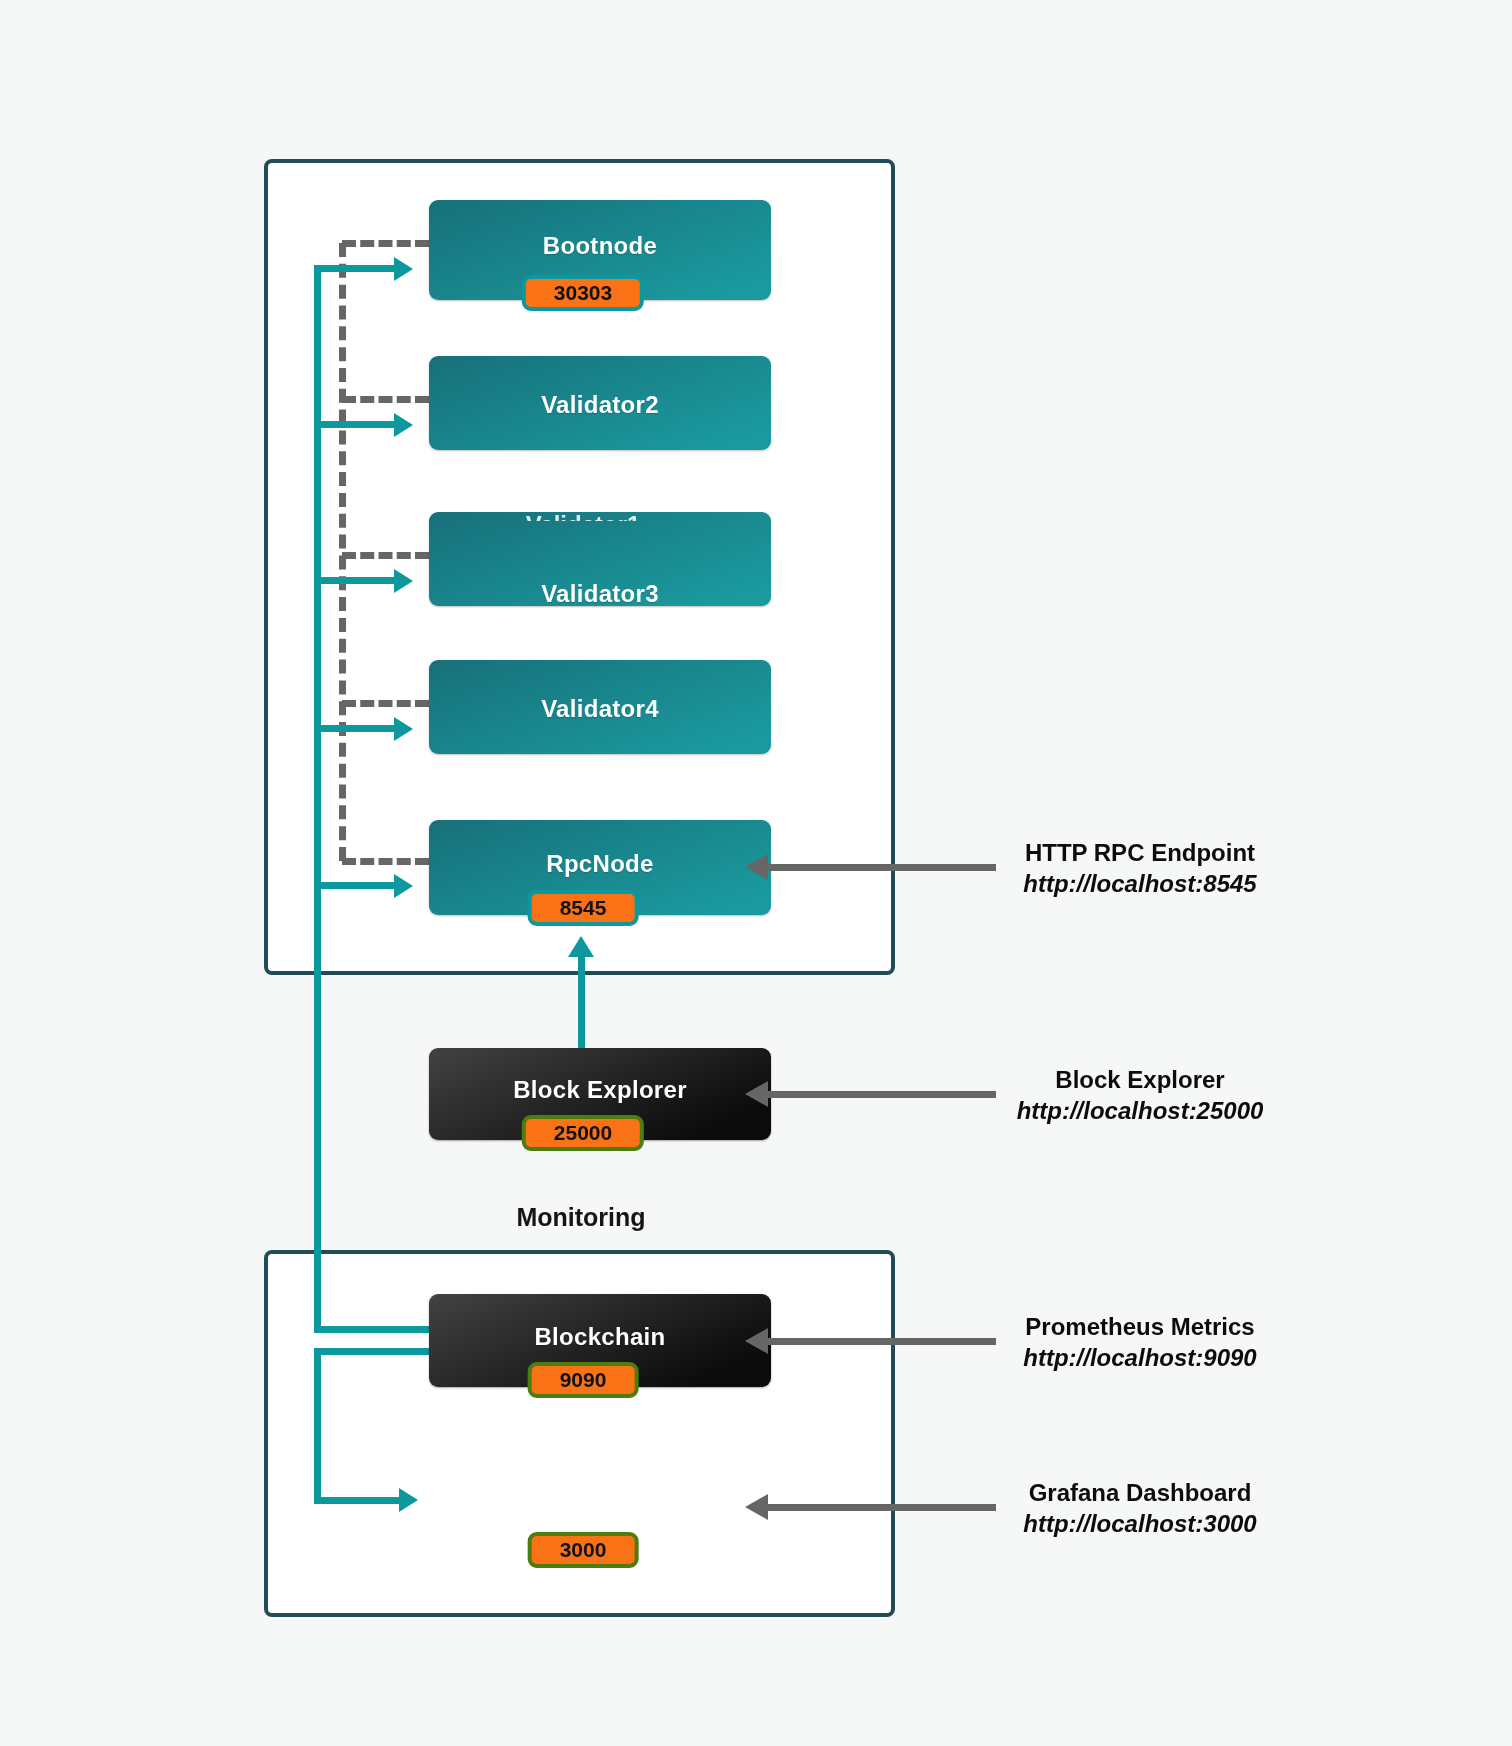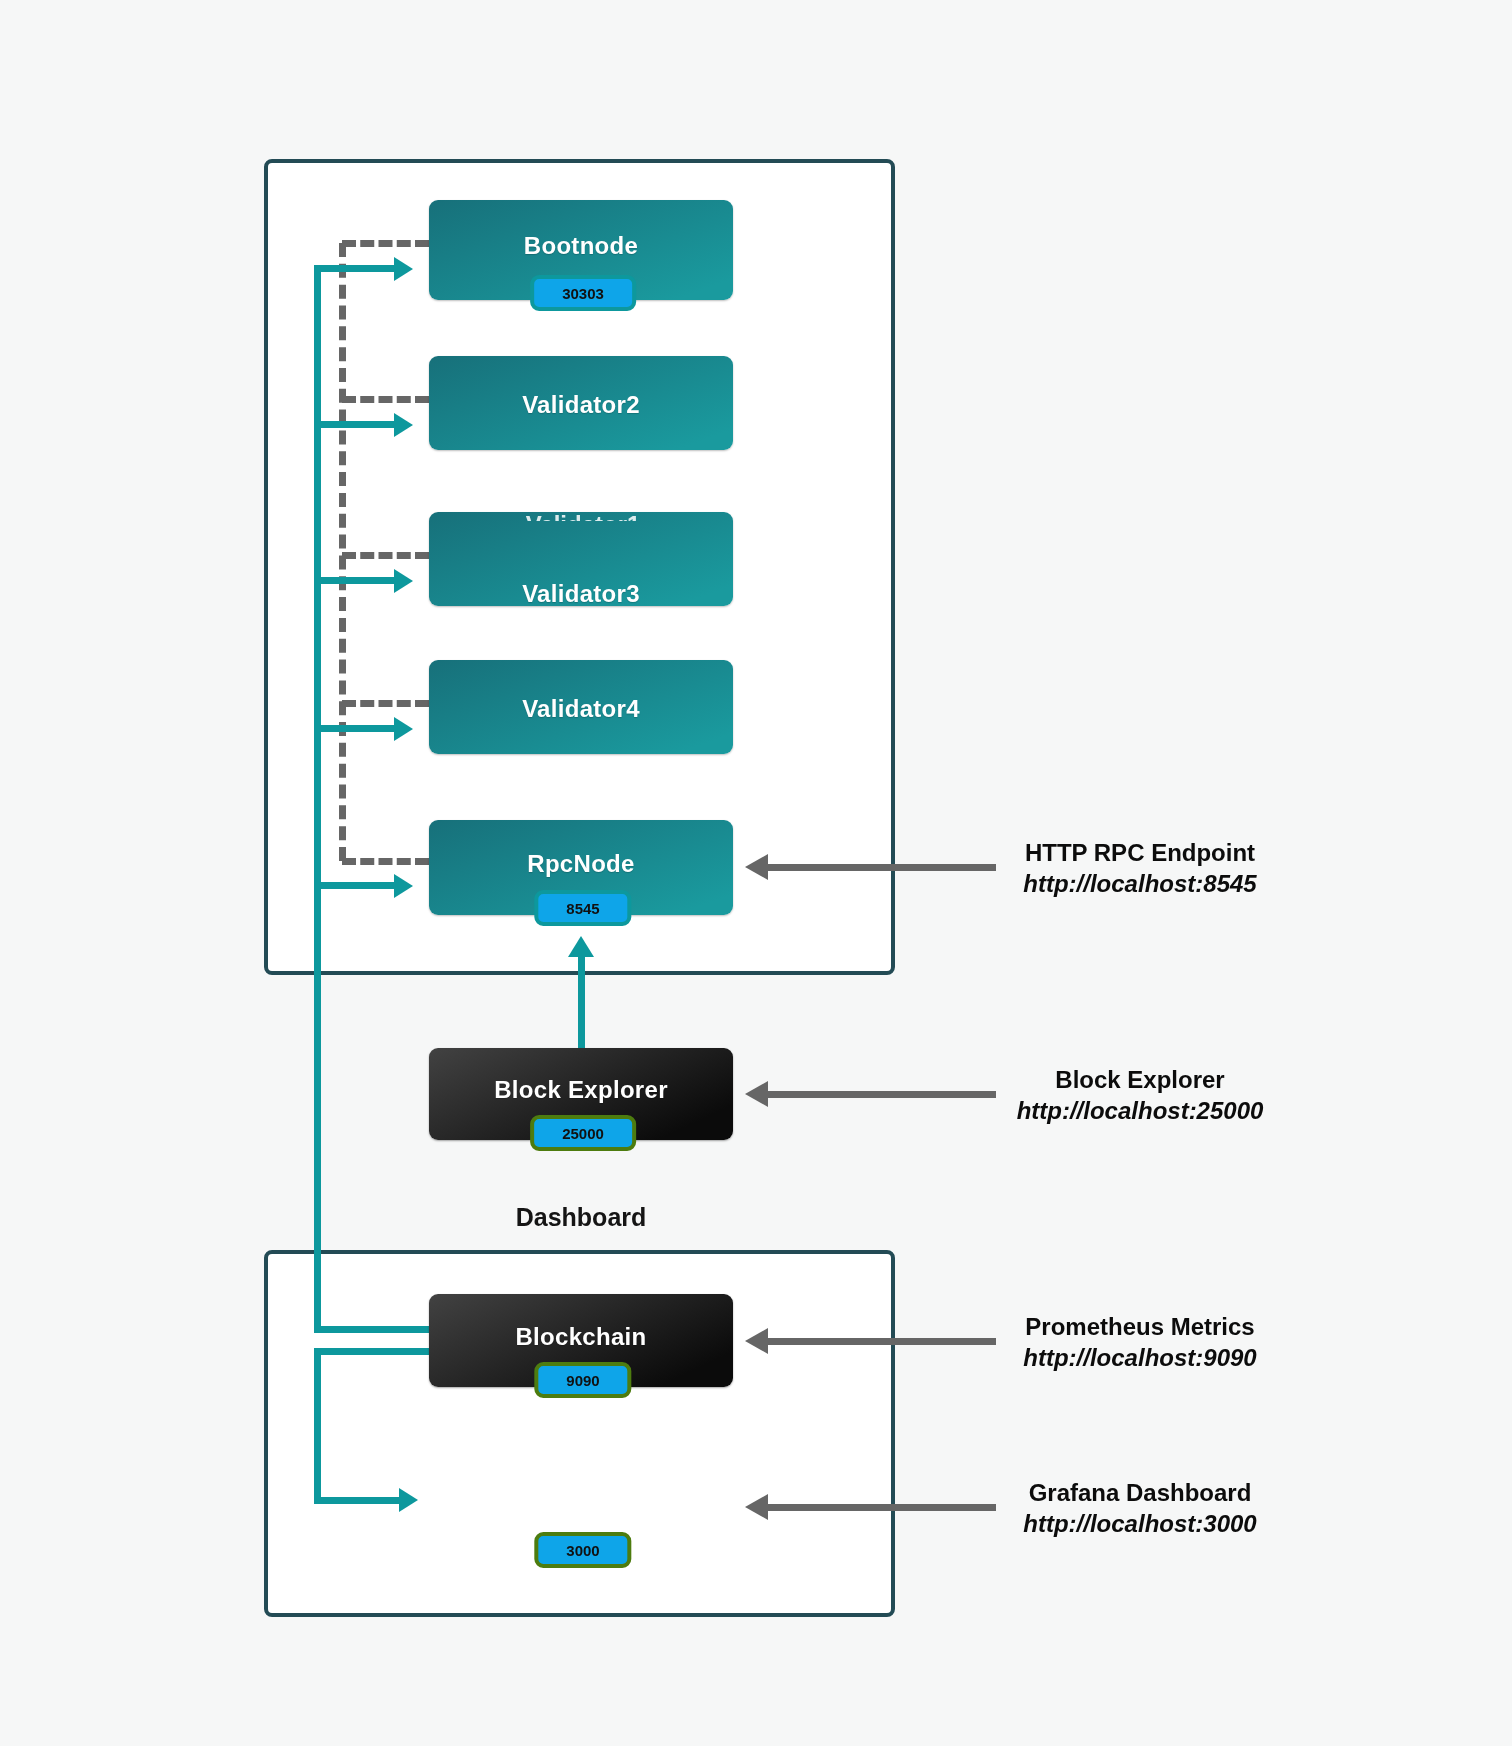--- a/index.html
+++ b/index.html
@@ -2,29 +2,29 @@
 <html><head>
 <meta charset="utf-8">
 <style>
   html,body{margin:0;padding:0;}
   body{background:#f6f7f7;font-family:"Liberation Sans","DejaVu Sans",sans-serif;}
   #canvas{position:relative;width:1512px;height:1746px;background:#f6f7f7;overflow:hidden;}
 
   .cluster{position:absolute;background:#ffffff;border:4px solid #234b55;border-radius:8px;box-sizing:border-box;}
   .cluster-title{position:absolute;width:500px;text-align:center;font-size:25px;font-weight:bold;color:#151515;}
 
-  .node{position:absolute;left:429px;width:304px;border-radius:9px;display:flex;align-items:center;justify-content:center;
+  .node{position:absolute;left:429px;width:342px;border-radius:9px;display:flex;align-items:center;justify-content:center;
         color:#fff;font-size:24px;font-weight:bold;letter-spacing:.3px;}
   .node.teal{background:linear-gradient(160deg,#17707a 0%,#1a9a9e 90%);box-shadow:0 1px 2px rgba(0,0,0,.25);}
   .node.dark{background:linear-gradient(155deg,#424242 0%,#0b0b0b 85%);box-shadow:0 1px 2px rgba(0,0,0,.35);}
   .node .node-label{transform:translateY(2px);text-shadow:0 1px 1px rgba(0,0,0,.18);}
   .node.has-port .node-label{transform:translateY(-4px);}
 
-  .port{position:absolute;left:583px;transform:translateX(-50%);background:#0ea5e9;border-radius:9px;
-        display:flex;align-items:center;justify-content:center;font-size:15px;font-weight:600;color:#111;
+  .port{position:absolute;left:583px;transform:translateX(-50%);background:#f97316;border-radius:9px;
+        display:flex;align-items:center;justify-content:center;font-size:21px;font-weight:600;color:#111;
         padding:0 28px;height:36px;box-sizing:border-box;z-index:6;}
   .port.teal-border{border:4px solid #0d989d;}
   .port.dark-border{border:4px solid #4d7c0f;}
 
   
   .tline{position:absolute;background:#0d989d;}
   .thead-right{position:absolute;width:0;height:0;border-top:12px solid transparent;border-bottom:12px solid transparent;border-left:19px solid #0d989d;}
   .thead-up{position:absolute;width:0;height:0;border-left:13px solid transparent;border-right:13px solid transparent;border-bottom:21px solid #0d989d;}
 
   
@@ -41,21 +41,21 @@
 
   
   .peek{position:absolute;left:498px;top:513px;width:170px;height:8px;overflow:hidden;z-index:5;text-align:center;}
   .peek span{display:block;margin-top:-2px;font-size:24px;font-weight:bold;color:rgba(255,255,255,.85);}
 </style>
 </head>
 <body>
 
 <div id="canvas">
 
-  <div class="cluster-title" style="left:331px;top:1203px;">Dashboard</div>
+  <div class="cluster-title" style="left:331px;top:1203px;">Monitoring</div>
 
   <div class="cluster" style="left:264px;top:159px;width:631px;height:816px;"></div>
   <div class="cluster" style="left:264px;top:1250px;width:631px;height:367px;"></div>
 
   <div class="dline-v" style="left:339px;top:243px;height:618px;"></div>
   <div class="dline-h" style="left:342px;top:240px;width:87px;"></div>
   <div class="dline-h" style="left:342px;top:396px;width:87px;"></div>
   <div class="dline-h" style="left:342px;top:552px;width:87px;"></div>
   <div class="dline-h" style="left:342px;top:700px;width:87px;"></div>
   <div class="dline-h" style="left:342px;top:858px;width:87px;"></div>

